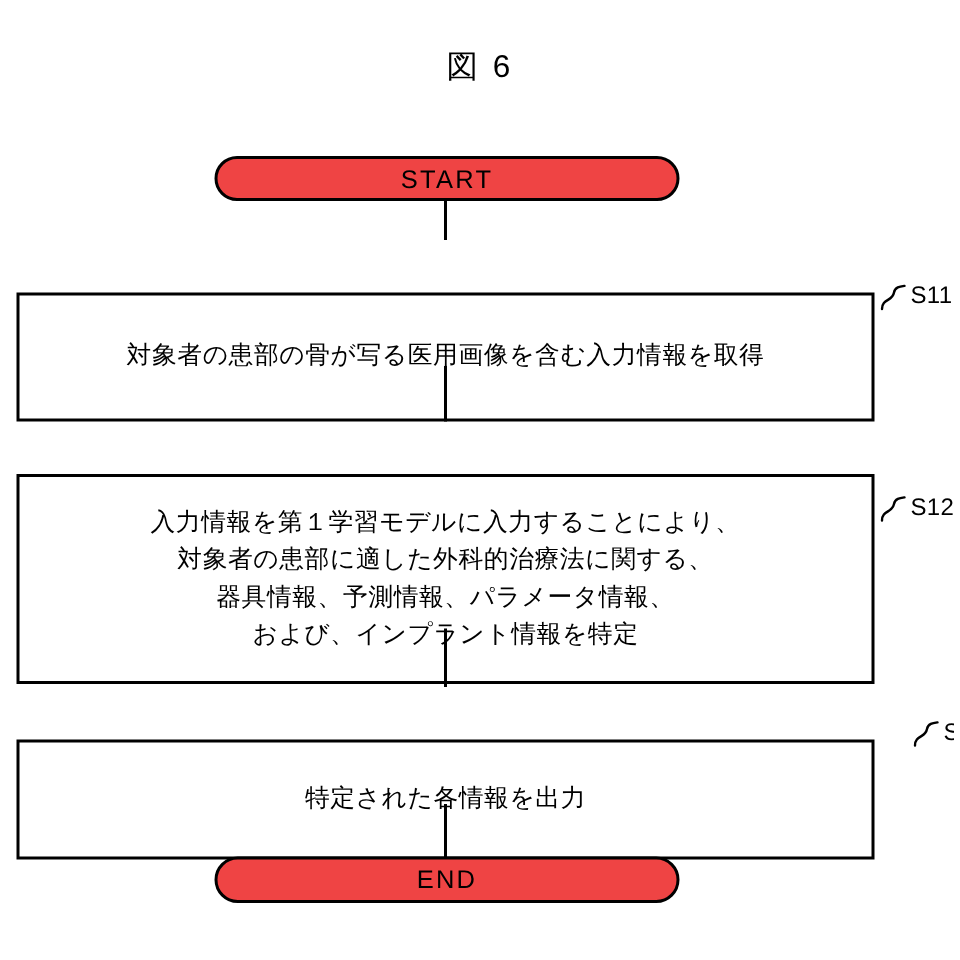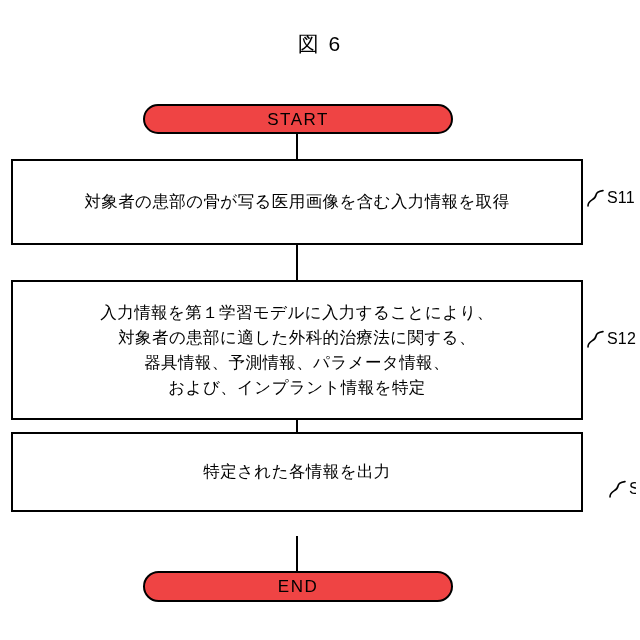--- a/index.html
+++ b/index.html
@@ -51,32 +51,33 @@
 
   
   .process-box {
     position: absolute;
     box-sizing: border-box;
     border: 2.2px solid #000;
     background: #fff;
     display: flex;
     align-items: center;
     justify-content: center;
+    margin-top: 36px;
   }
   .box-text {
     text-align: center;
     font-size: 16.5px;
     line-height: 1.52;
     letter-spacing: 0.4px;
     white-space: pre-line;
     padding: 0 14px;
   }
   #box-s11 { left: 11px; top: 159px; width: 572px; height: 86px; }
   #box-s12 { left: 11px; top: 280px; width: 572px; height: 140px; }
-  #box-s13 { left: 11px; top: 432px; width: 572px; height: 80px; }
+  #box-s13 { left: 11px; top: 457px; width: 572px; height: 80px; }
 
   
   .connector {
     position: absolute;
     left: 296px;
     width: 2.2px;
     background: #000;
   }
   #conn-start-s11 { top: 133px; height: 27px; }
   #conn-s11-s12   { top: 244px; height: 37px; }

